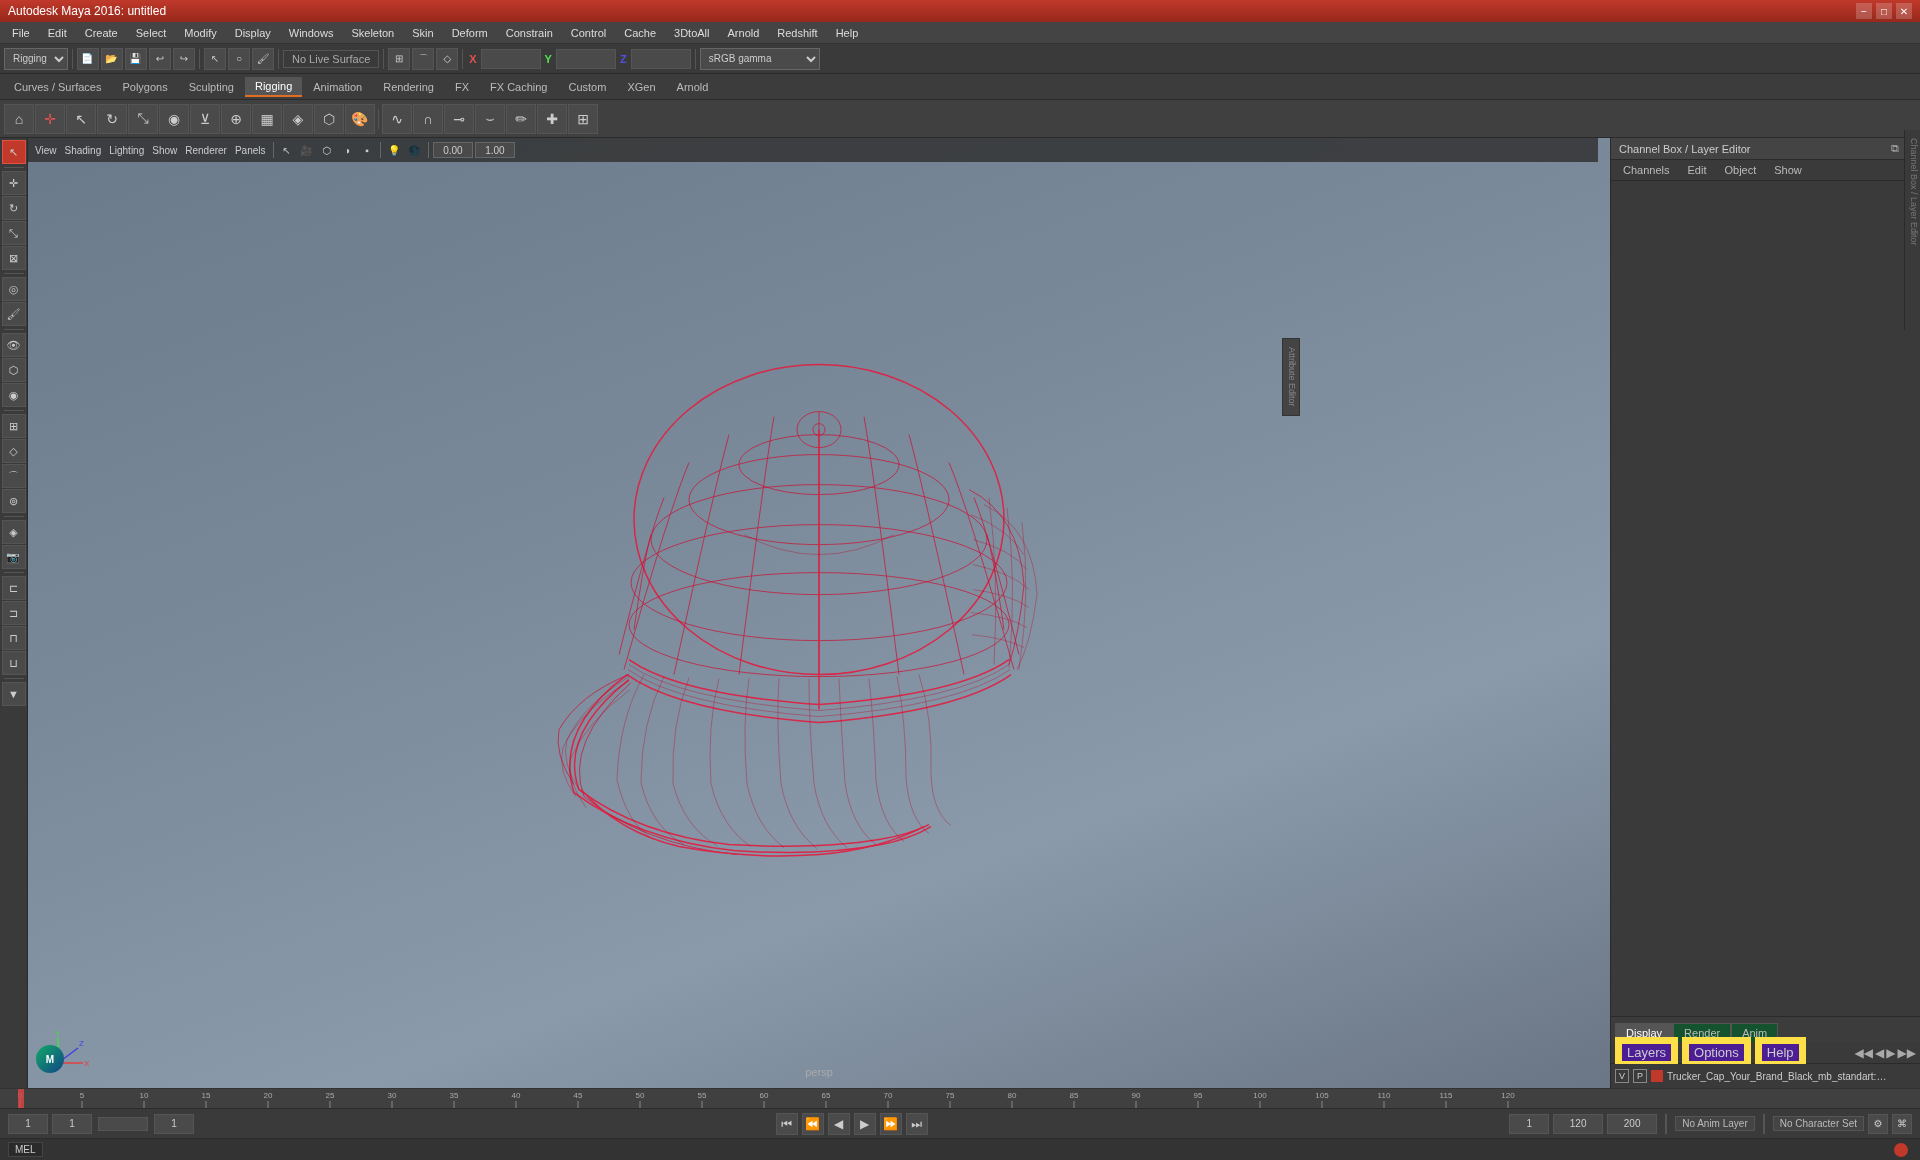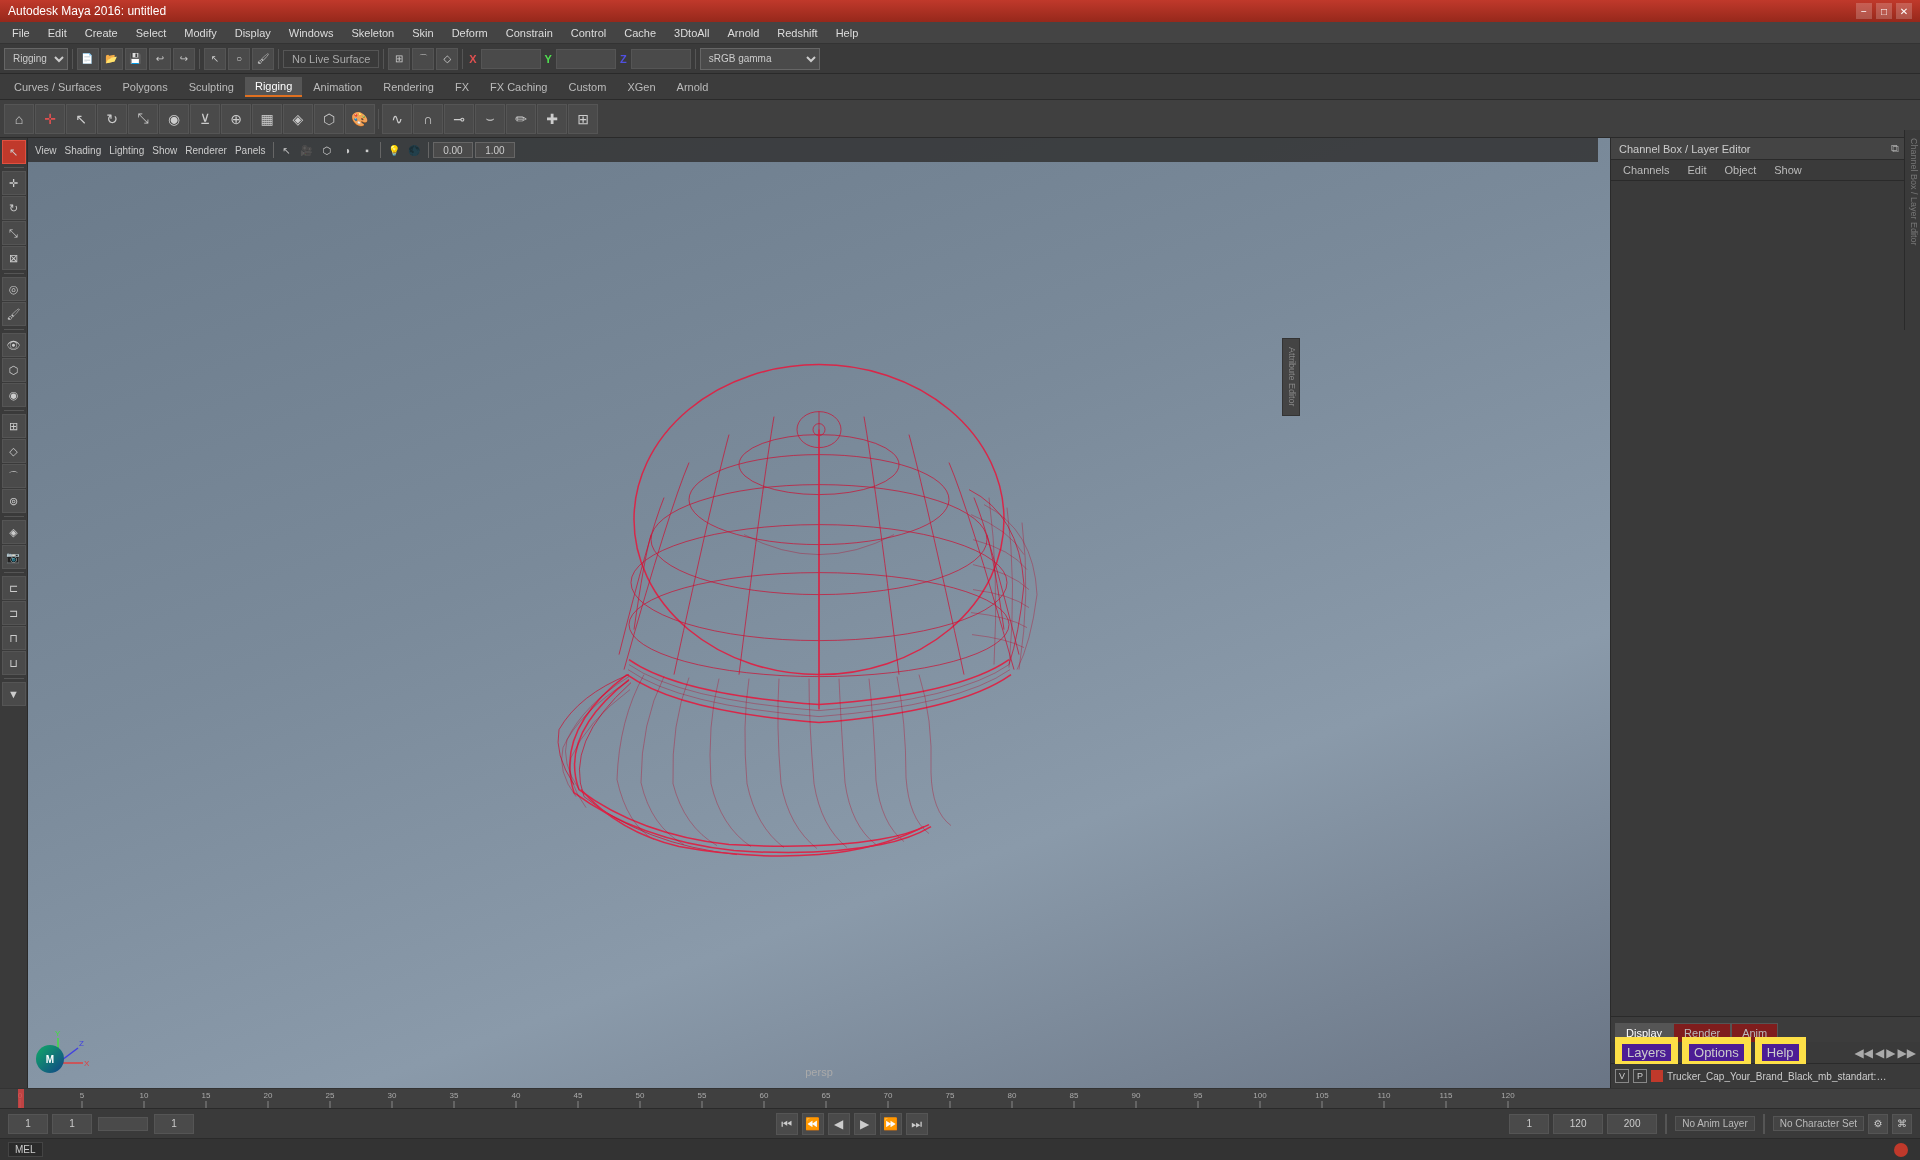--- a/index.html
+++ b/index.html
@@ -290,21 +290,21 @@
     #display-tabs {
       height: 26px;
       background: #3c3c3c;
       display: flex;
       align-items: flex-end;
       padding: 0 4px;
       border-top: 1px solid #2a2a2a;
     }
     .disp-tab {
       padding: 3px 10px;
-      background: #7f1d1d;
+      background: #14532d;
       border: 1px solid #555;
       border-bottom: none;
       color: #bbb;
       font-size: 11px;
       cursor: pointer;
     }
     .disp-tab.active { background: #555; color: #fff; }
     #layer-controls {
       height: 22px;
       background: #3a3a3a;

